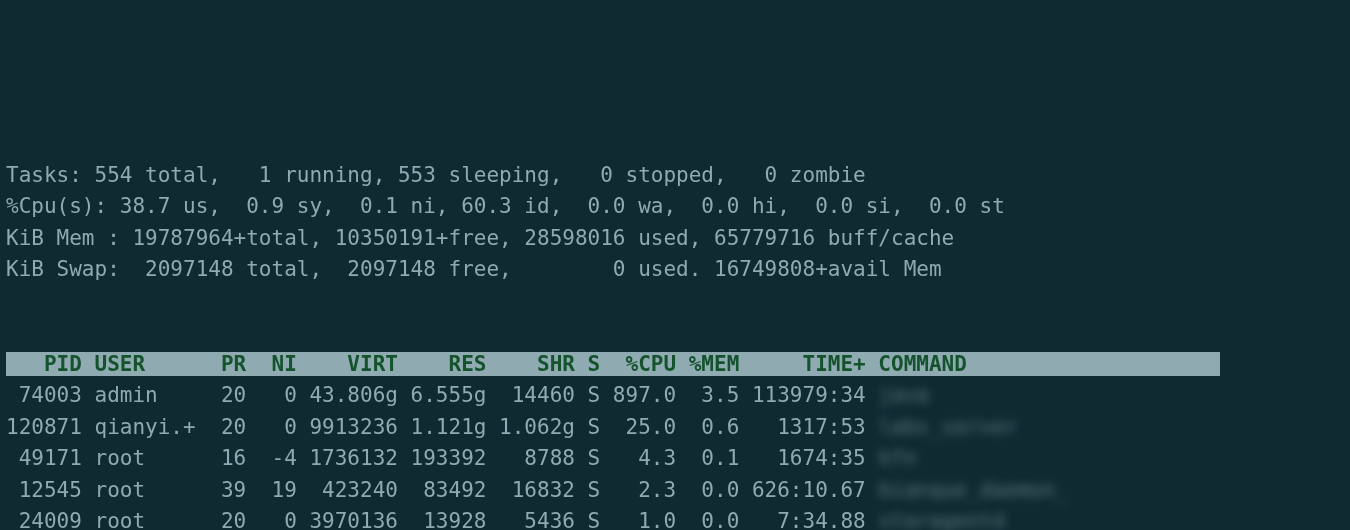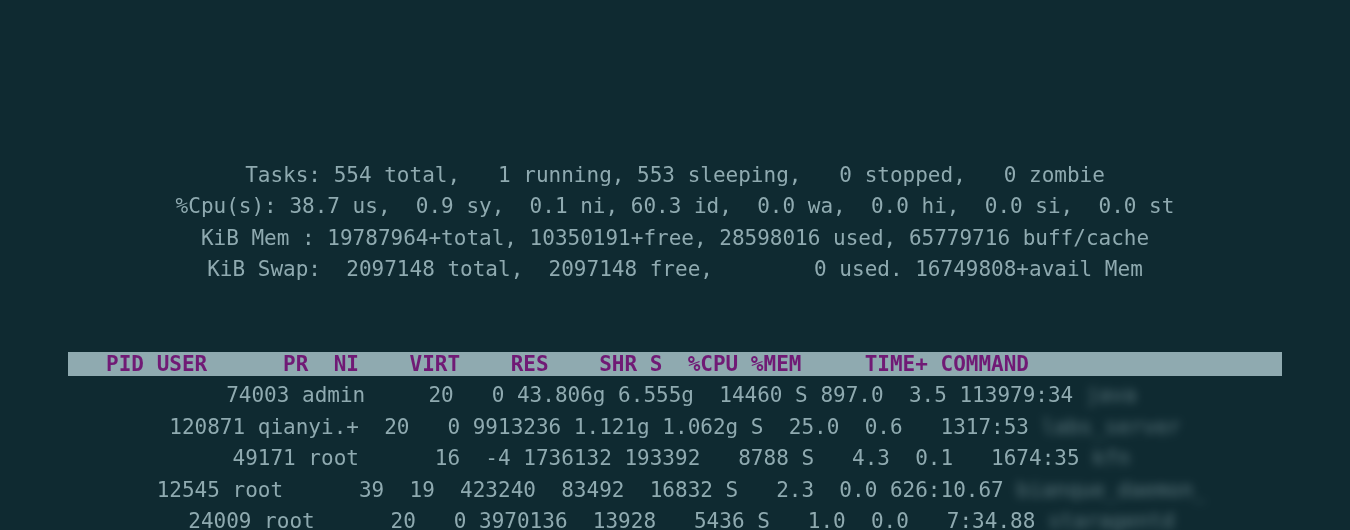--- a/index.html
+++ b/index.html
@@ -1,30 +1,30 @@
 <!DOCTYPE html>
 <html><head>
   <meta charset="utf-8">
   <style>
-    * { margin: 0; padding: 0; box-sizing: border-box; text-align: center; }
+    * { margin: 0; padding: 0; box-sizing: border-box; }
     body {
       background: #0f2a31;
       color: #8faab0;
       font-family: "Menlo", "Consolas", "DejaVu Sans Mono", monospace;
       font-size: 21px;
       line-height: 1.5;
       white-space: pre;
       width: 1350px;
       height: 530px;
       overflow: hidden;
       padding: 2px 6px;
     }
     .hdr-row {
       background: #8faab0;
-      color: #701a75;
+      color: #14532d;
       font-weight: bold;
     }
     .blur {
       filter: blur(5px);
       opacity: 0.6;
     }
     .proc-line { display: block; }
   </style>
 </head>
 <body>

